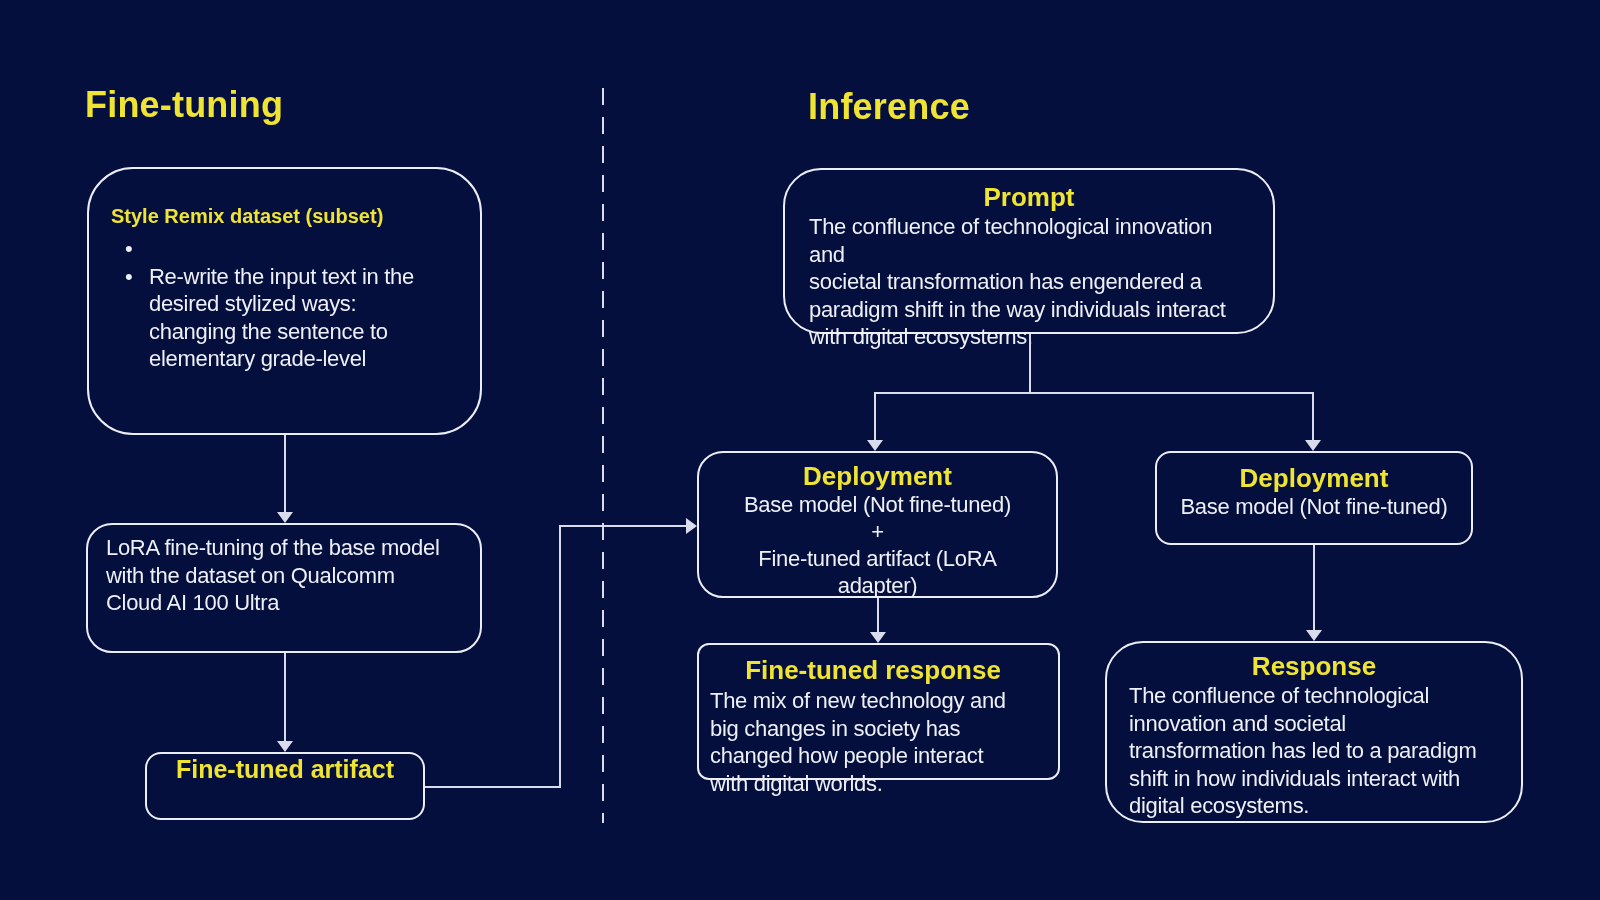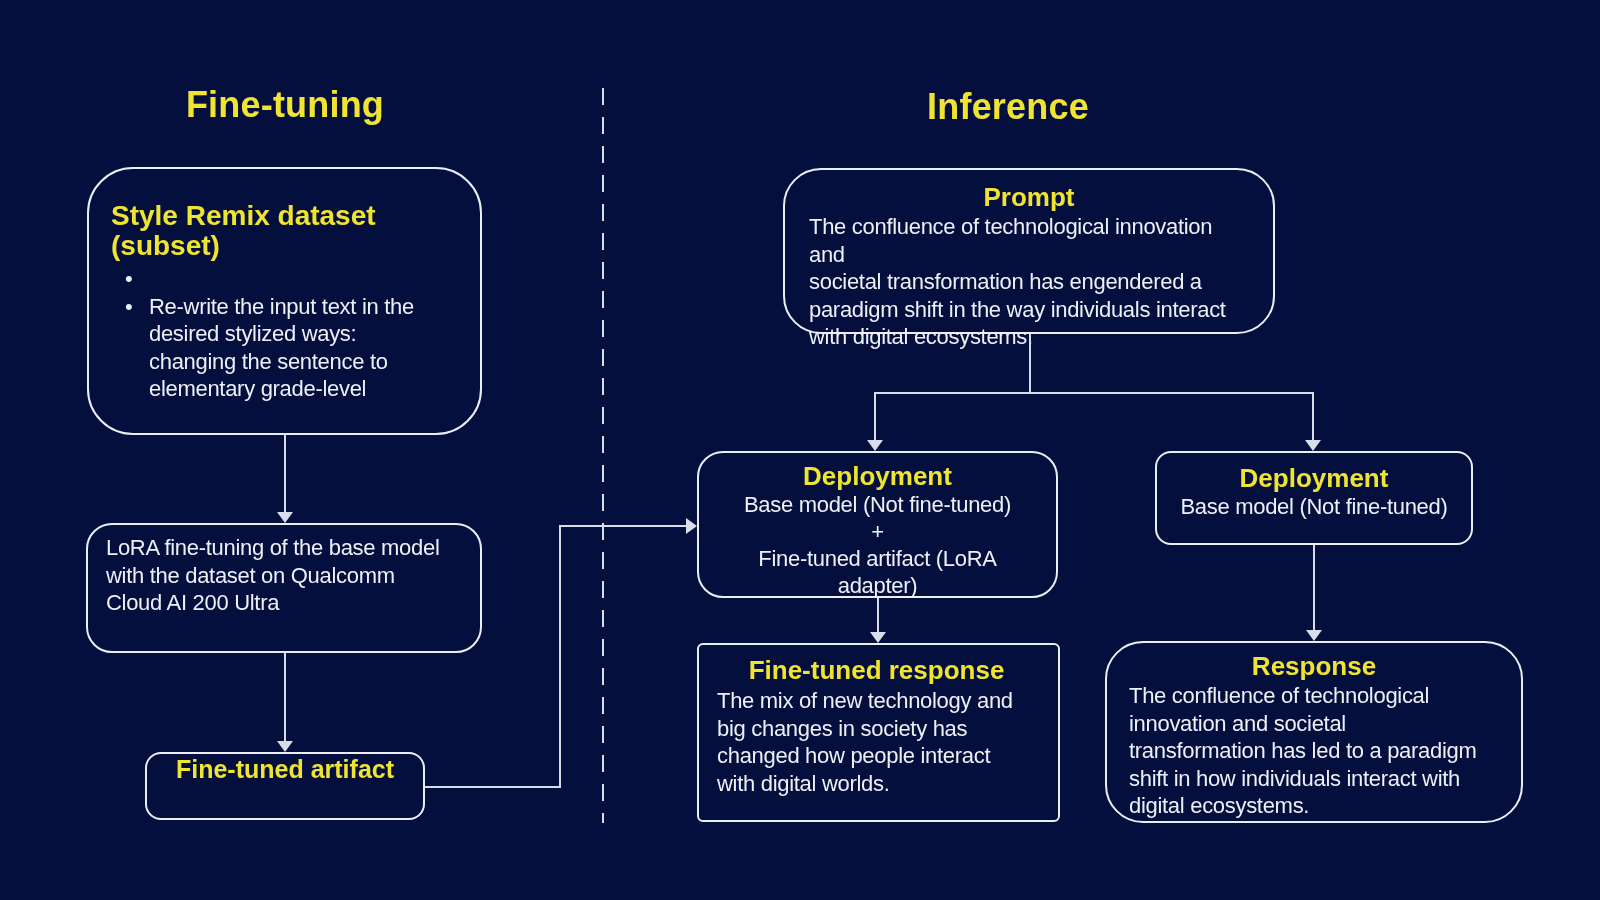--- a/index.html
+++ b/index.html
@@ -13,21 +13,20 @@
   body{
     width:1600px;height:900px;
     background:var(--bg);
     font-family:"Liberation Sans","DejaVu Sans",sans-serif;
     position:relative;overflow:hidden;
   }
   .section-title{
     position:absolute;
     color:var(--yellow);
     font-size:36px;font-weight:bold;
-    text-align:center;
     letter-spacing:0.2px;
   }
   #title-finetuning{left:85px;top:84px;width:400px;}
   #title-inference{left:808px;top:86px;width:400px;}
 
   .box{
     position:absolute;
     border:2px solid var(--border);
     color:var(--text);
     box-sizing:border-box;
@@ -43,40 +42,40 @@
   .body-text{
     font-size:22px;
     line-height:27.5px;
     white-space:pre-line;
     letter-spacing:-0.3px;
   }
   .center{text-align:center;}
 
   
   #box-dataset{left:87px;top:167px;width:395px;height:268px;border-radius:46px;padding:32px 22px 0 22px;}
-  #box-dataset .heading{text-align:left;font-size:28px;margin-bottom:4px;}
+  #box-dataset .heading{text-align:left;font-size:20px;margin-bottom:4px;}
   .bullet-row{display:flex;align-items:flex-start;}
   .bullet-marker{width:24px;margin-left:14px;flex:none;font-size:22px;line-height:27.5px;color:var(--text);}
   .bullet-text{flex:1;}
 
   #box-finetune{left:86px;top:523px;width:396px;height:130px;border-radius:26px;padding:9px 18px 0 18px;}
   #box-finetune .heading{margin-bottom:2px;}
 
   #box-artifact{left:145px;top:752px;width:280px;height:68px;border-radius:16px;}
 
   
   #box-prompt{left:783px;top:168px;width:492px;height:166px;border-radius:38px;padding:12px 24px 0 24px;}
   #box-prompt .heading{margin-bottom:1px;}
 
   #box-deploy-ft{left:697px;top:451px;width:361px;height:147px;border-radius:26px;padding-top:8px;}
   #box-deploy-ft .body-text{line-height:27px;}
 
   #box-deploy-base{left:1155px;top:451px;width:318px;height:94px;border-radius:16px;padding-top:10px;}
 
-  #box-ft-response{left:697px;top:643px;width:363px;height:179px;border-radius:6px;padding:10px 22px 0 18px;}
+  #box-ft-response{left:697px;top:643px;width:363px;height:137px;border-radius:12px;padding:10px 22px 0 11px;}
   #box-ft-response .heading{margin-bottom:2px;}
 
   #box-response{left:1105px;top:641px;width:418px;height:182px;border-radius:38px;padding:8px 22px 6px 22px;}
   #box-response .heading{margin-bottom:1px;}
 
   
   .line{position:absolute;background:var(--line);}
   .arrow-down{
     position:absolute;width:0;height:0;
     border-left:8px solid transparent;
@@ -139,21 +138,21 @@
 elementary grade-level</span>
   </div>
 </div>
 
 <div class="line" id="conn-dataset-v"></div>
 <div class="arrow-down" id="arr-dataset"></div>
 
 <div class="box" id="box-finetune">
   <div class="body-text">LoRA fine-tuning of the base model
 with the dataset on Qualcomm
-Cloud AI 200 Ultra</div>
+Cloud AI 100 Ultra</div>
 </div>
 
 <div class="line" id="conn-finetune-v"></div>
 <div class="arrow-down" id="arr-finetune"></div>
 
 <div class="box center" id="box-artifact">
   <div class="heading" style="font-size:25px;">Fine-tuned artifact</div>
 </div>
 
 <div class="line" id="conn-artifact-h1"></div>

